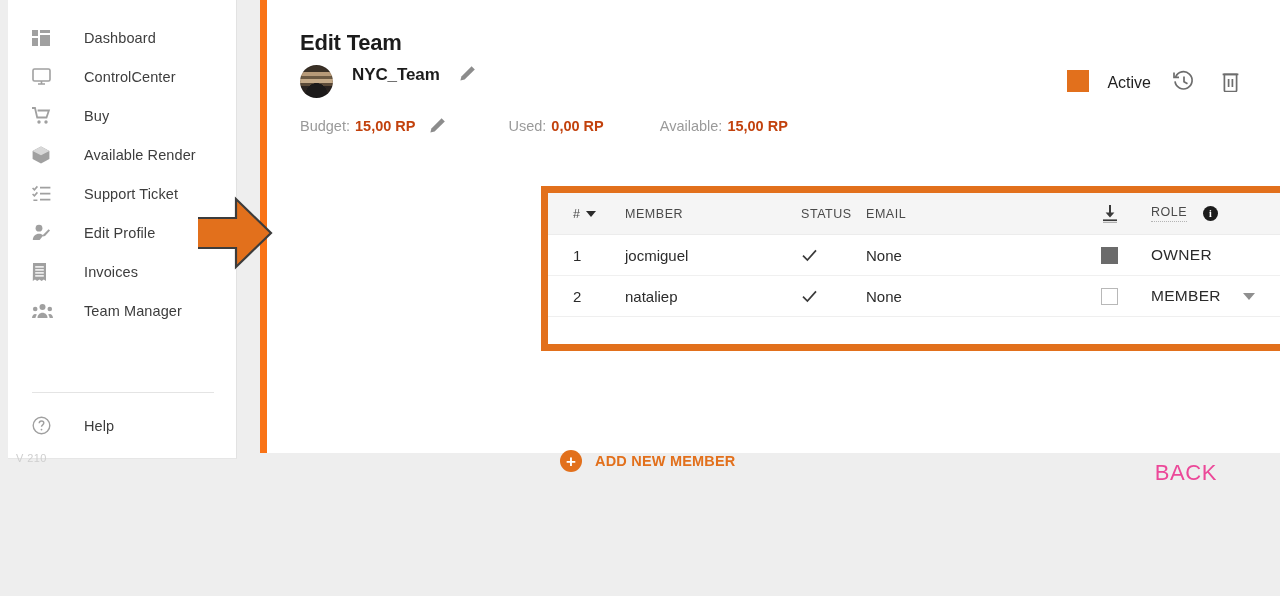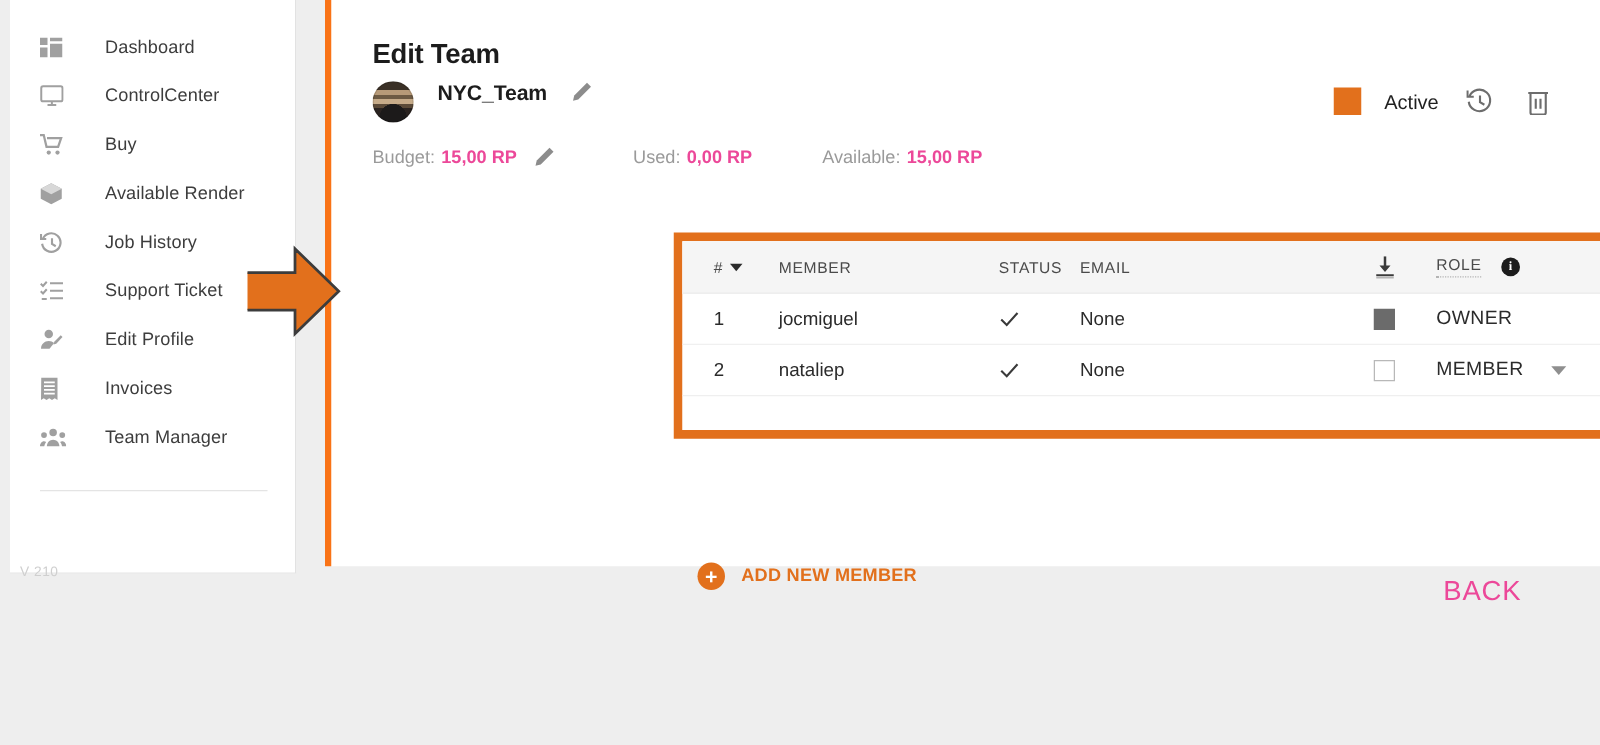--- a/index.html
+++ b/index.html
@@ -43,21 +43,21 @@
   #nav-help { position: absolute; left: 0; top: 406px; width: 100%; }
   .version {
     position: absolute; left: 8px; top: 452px;
     font-size: 11px; color: #cfcfcf; letter-spacing: .4px;
   }
 
   
   #main {
     position: absolute; left: 260px; top: 0; width: 1020px; height: 453px;
     background: #ffffff;
-    border-left: 5px solid #f97316;
+    border-left: 7px solid #f97316;
   }
 
   #page-title {
     position: absolute; left: 33px; top: 30px;
     font-size: 22px; font-weight: bold; color: #1c1c1c; letter-spacing: -.2px;
   }
 
   
   #team-row { position: absolute; left: 33px; top: 65px; display: flex; }
   #avatar {
@@ -75,21 +75,21 @@
   .pencil { display: inline-block; width: 17px; height: 17px; color: #8c8c8c; }
   .pencil svg { display: block; }
   #team-name-edit { margin-left: 19px; }
 
   
   #budget-row {
     position: absolute; left: 33px; top: 117px;
     display: flex; align-items: center; font-size: 14.5px; text-align: center;
   }
   .bud-label { color: #9a9a9a; }
-  .bud-value { color: #ec4899; font-weight: bold; margin-left: 5px; }
+  .bud-value { color: #c2410c; font-weight: bold; margin-left: 5px; }
   #budget-edit { margin-left: 14px; }
   #used-group { margin-left: 62px; }
   #avail-group { margin-left: 56px; }
   .bud-group { display: flex; align-items: center; }
 
   
   #status-cluster {
     position: absolute; right: 40px; top: 70px;
     display: flex; align-items: flex-end;
   }
@@ -233,30 +233,20 @@
       <div class="nav-item">
         <span class="nav-icon">
           <svg width="18" height="18" viewBox="0 0 18 18" fill="currentColor">
             <path d="M9 0.6 17.4 5v8L9 17.4.6 13V5z"></path>
             <path d="M9 0.6 17.4 5 9 9.3.6 5z" fill="#d8d8d8"></path>
           </svg>
         </span>
         <span class="nav-label">Available Render</span>
       </div>
 
-      <div class="nav-item">
-        <span class="nav-icon">
-          <svg width="19" height="18" viewBox="0 0 19 18" fill="none" stroke="currentColor" stroke-width="1.7">
-            <path d="M2.2 6.2A7.4 7.4 0 1 1 1.7 10"></path>
-              <path d="M.8 2.2v4h4.2"></path>
-              <path d="M9.6 5.6v4.6l3 1.8"></path>
-          </svg>
-        </span>
-        <span class="nav-label">Job History</span>
-      </div>
 
       <div class="nav-item">
         <span class="nav-icon">
           <svg width="19" height="17" viewBox="0 0 19 17" fill="none" stroke="currentColor" stroke-width="1.6">
             <path d="M0.6 3 2.4 4.8 5.4 1.4M0.6 9 2.4 10.8 5.4 7.4M1.4 15.2h4"></path>
             <path d="M8 2.6h10.4M8 8.6h10.4M8 14.6h10.4"></path>
           </svg>
         </span>
         <span class="nav-label">Support Ticket</span>
       </div>
@@ -297,20 +287,30 @@
             <circle cx="17.8" cy="6" r="2.3"></circle>
               <path d="M21 15c0-2.3-1.5-4-3.2-4-.6 0-1.2.2-1.7.5 .8 1 1.4 2.2 1.5 3.5z"></path>
           </svg>
         </span>
         <span class="nav-label">Team Manager</span>
       </div>
     </div>
 
     <div class="nav-sep"></div>
 
+    <div id="nav-help" class="nav-item">
+      <span class="nav-icon">
+        <svg width="19" height="19" viewBox="0 0 19 19" fill="none" stroke="currentColor" stroke-width="1.4">
+          <circle cx="9.5" cy="9.5" r="8.3"></circle>
+          <path d="M7.2 7.2c0-1.3 1-2.2 2.3-2.2s2.3.9 2.3 2.1c0 1.8-2.3 1.7-2.3 3.6"></path>
+          <circle cx="9.5" cy="13.6" r=".9" fill="currentColor" stroke="none"></circle>
+        </svg>
+      </span>
+      <span class="nav-label">Help</span>
+    </div>
 
     <div class="version">V 210</div>
   </div>
 
   <div id="main">
 
     <div id="page-title">Edit Team</div>
 
     <div id="team-row">
       <div id="avatar"></div>

